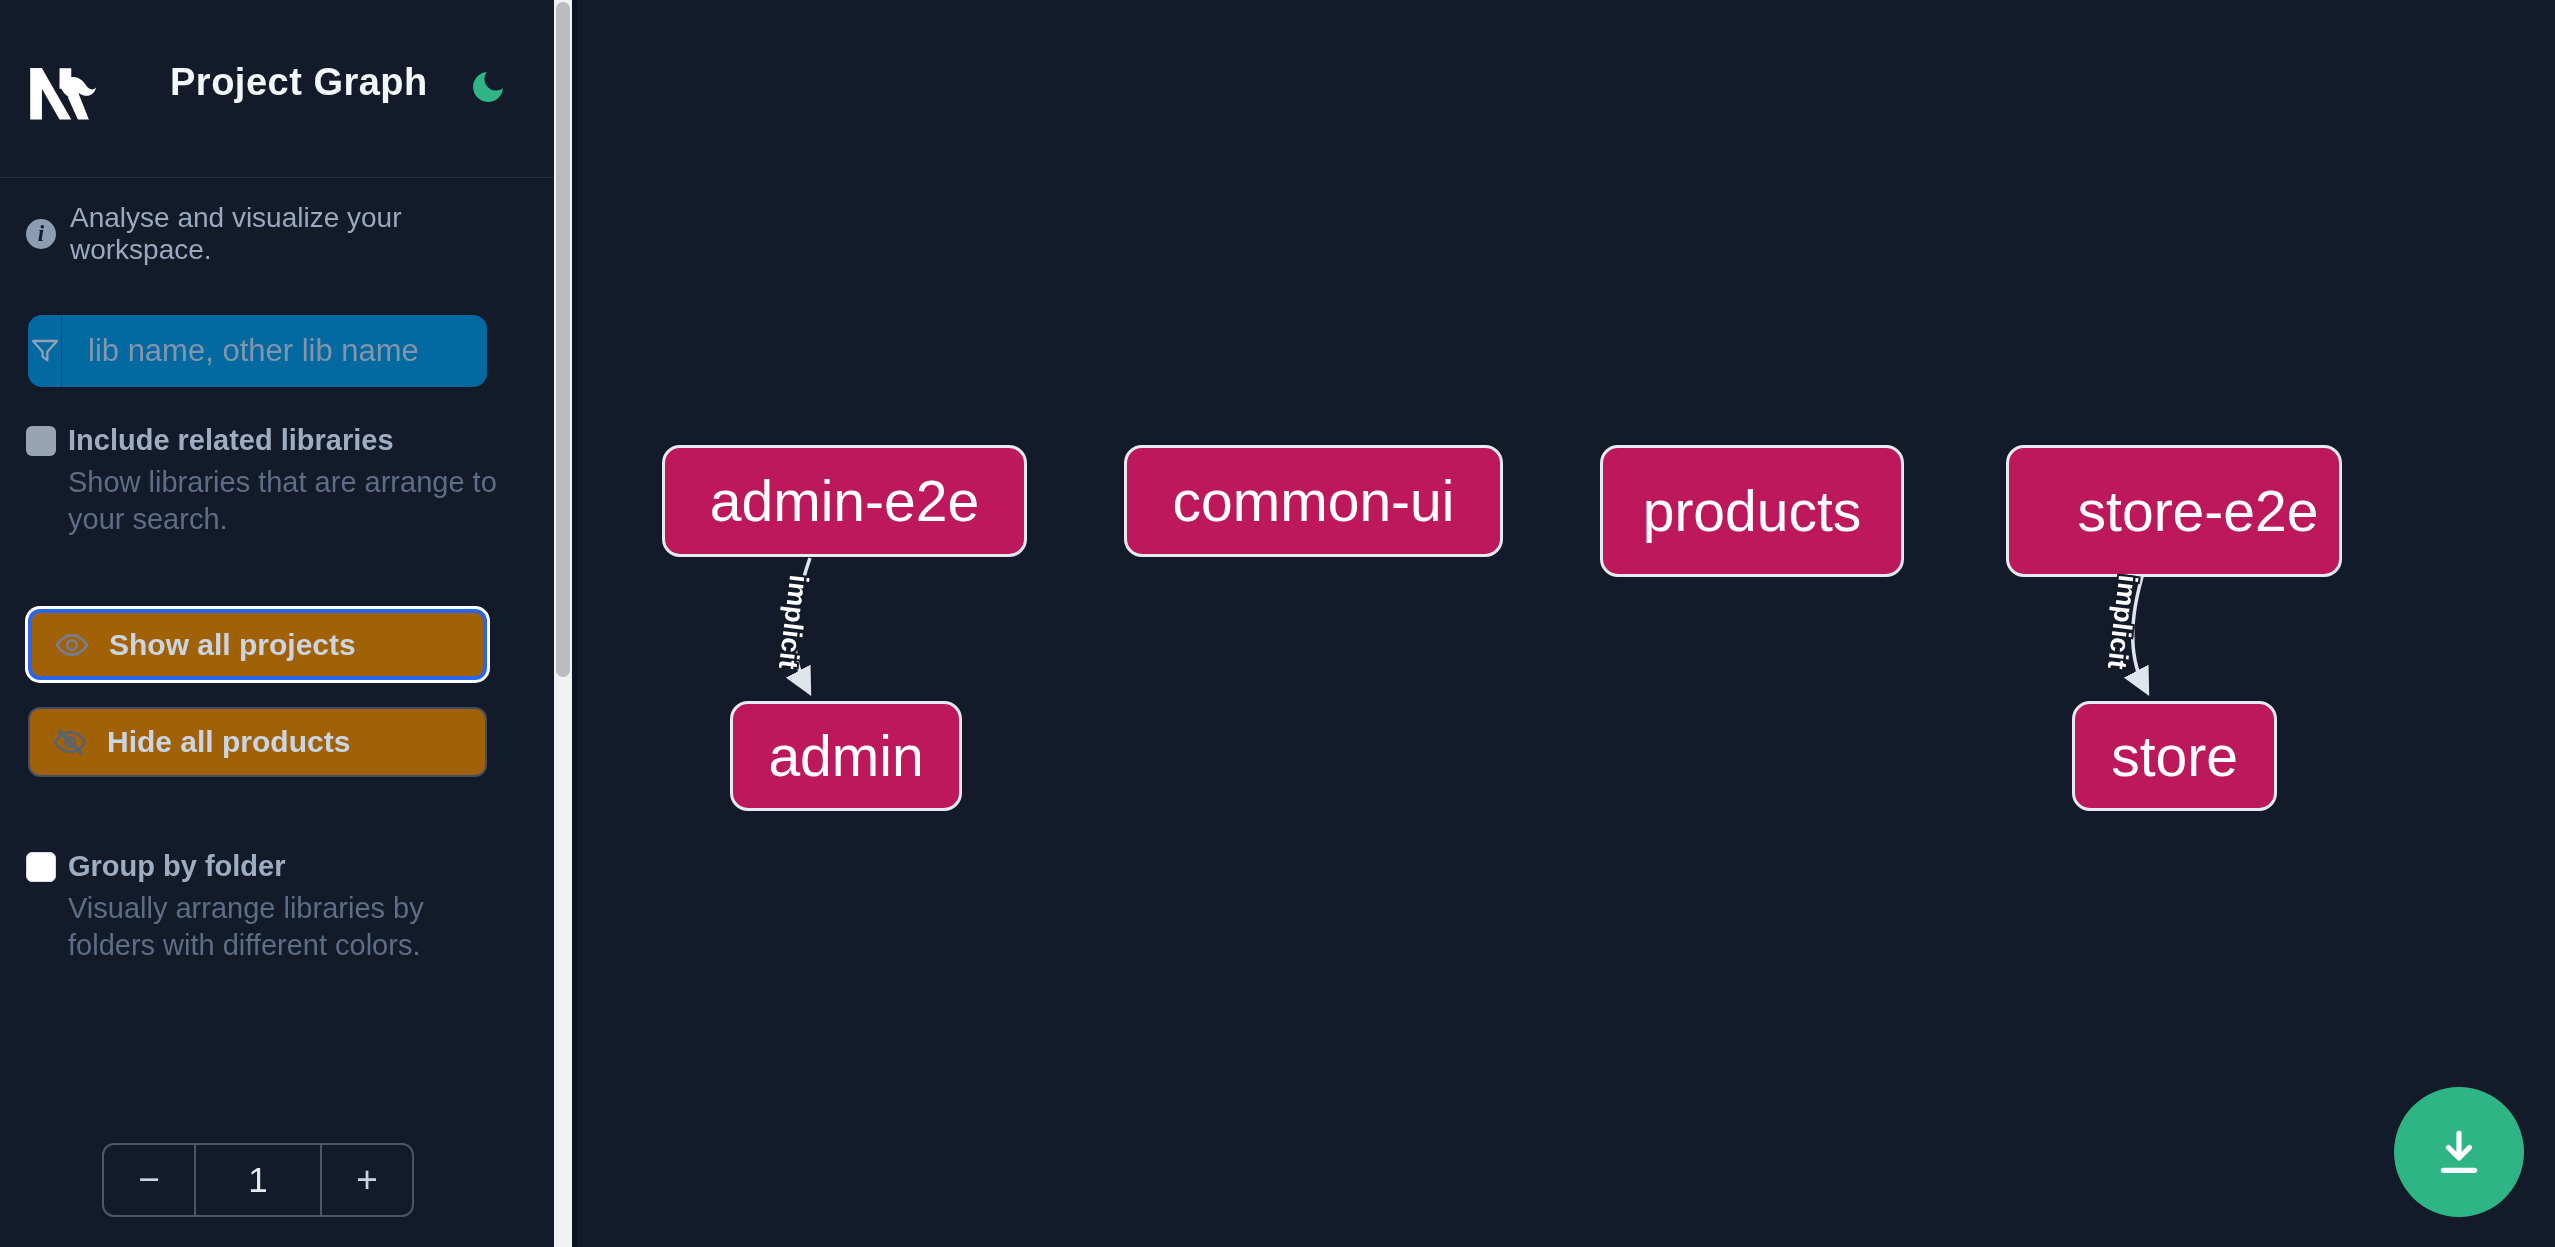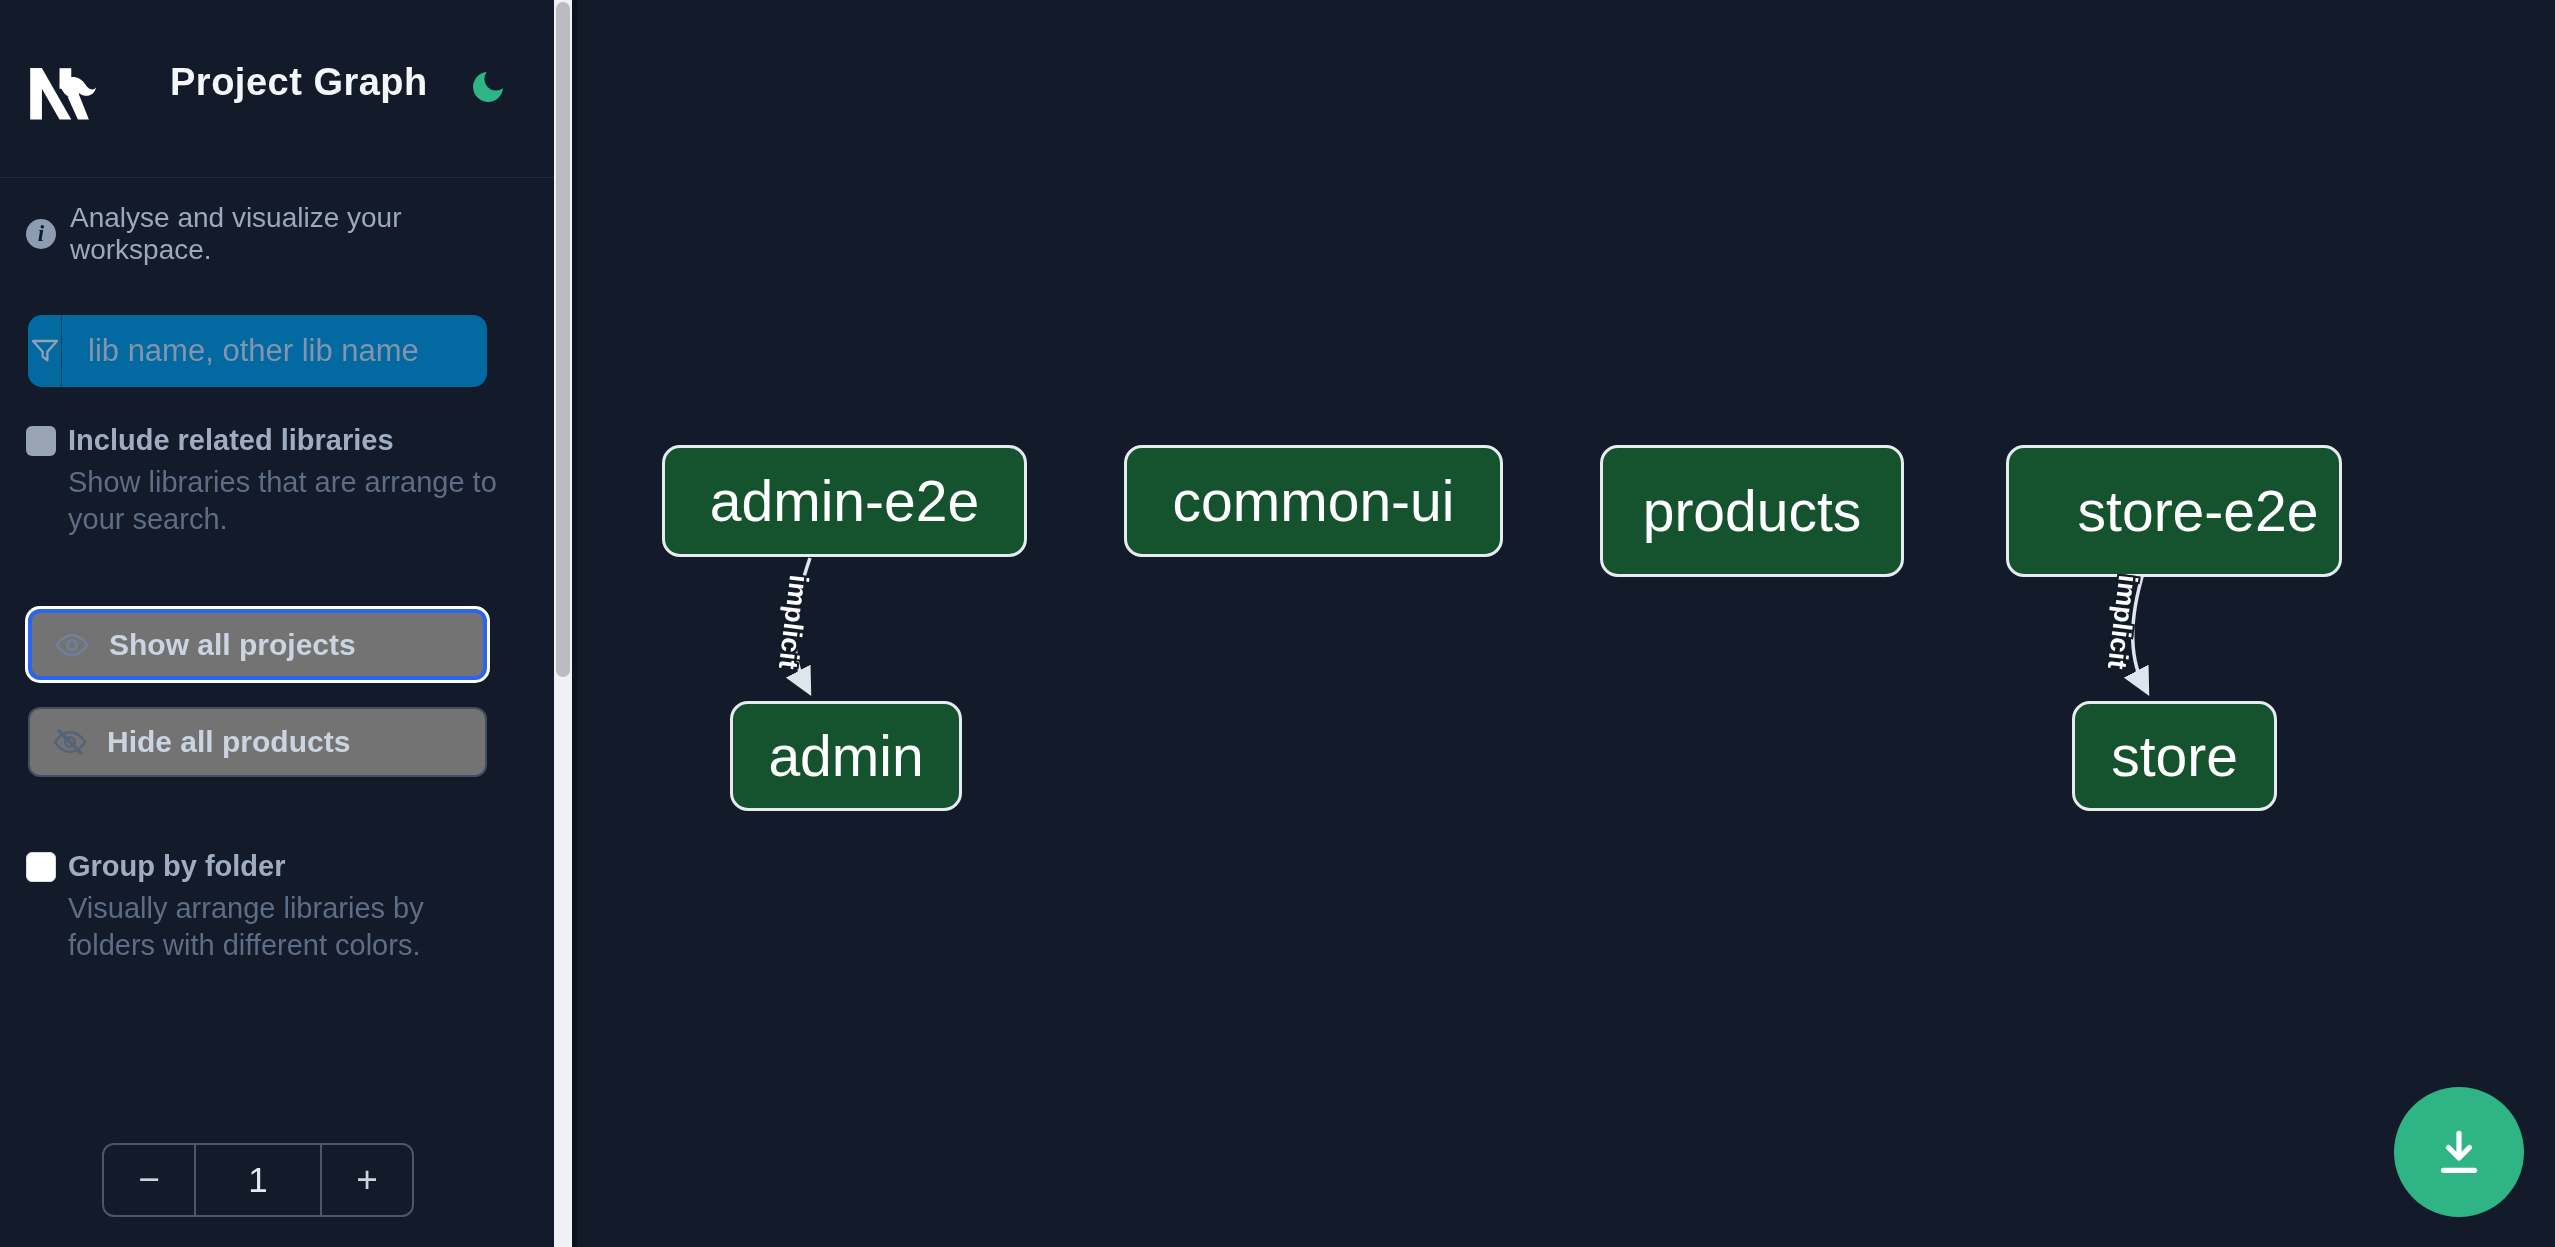--- a/index.html
+++ b/index.html
@@ -32,21 +32,21 @@
   .check-row{position:absolute;left:26px;width:470px;}
   .cb{width:30px;height:30px;border-radius:6px;display:inline-flex;align-items:center;justify-content:center;
       position:absolute;left:0;top:2px;cursor:pointer;}
   .cb-gray{background:#98a4b3;}
   .cb-white{background:#ffffff;border:1px solid #d6dce4;}
   .cb-green{background:#2fb585;}
   .cb svg{width:24px;height:24px;}
   .check-row .lbl{display:block;margin-left:42px;font-size:29px;font-weight:600;color:#9fadc3;line-height:32px;}
   .check-row .desc{display:block;margin-left:42px;margin-top:8px;width:442px;font-size:29px;line-height:37px;color:#5d6d85;}
 
-  .side-btn{position:absolute;left:28px;width:459px;background:#737373;display:flex;align-items:center;
+  .side-btn{position:absolute;left:28px;width:459px;background:#a16207;display:flex;align-items:center;
             gap:19px;padding:0 0 0 22px;cursor:pointer;font-family:inherit;}
   .side-btn .btn-label{font-size:30px;font-weight:600;color:#cbd5e1;}
   .side-btn svg{width:36px;height:36px;flex:0 0 auto;}
   .btn-show{top:609px;height:71px;border:4px solid #2a65ec;border-radius:12px;box-shadow:0 0 0 3px #ffffff;color:#71809a;}
   .btn-hide{top:707px;height:70px;border:2px solid #414e63;border-radius:12px;color:#556378;}
 
   .stepper{position:absolute;left:102px;top:1143px;width:312px;height:74px;border:2px solid #49566c;
            border-radius:12px;display:flex;overflow:hidden;}
   .stepper>*{display:flex;align-items:center;justify-content:center;background:transparent;border:none;
              color:#cbd5e1;font-size:37px;font-family:inherit;cursor:pointer;}
@@ -54,21 +54,21 @@
   .step-val{width:124px;color:#e5eaf0;font-size:35px;cursor:default;}
   .step-inc{flex:1;border-left:2px solid #49566c;}
 
   
   .sb-track{position:absolute;left:554px;top:0;width:18px;height:1247px;background:#f1f1f3;}
   .sb-thumb{position:absolute;left:2px;top:2px;width:14px;height:675px;border-radius:7px;background:#bcbcc0;}
 
   
   .canvas{position:absolute;left:572px;top:0;width:1983px;height:1247px;background:#131a29;border-left:5px solid #0d1420;}
   .edges{position:absolute;left:0;top:0;width:2555px;height:1247px;pointer-events:none;}
-  .node{position:absolute;background:#14532d;border:3px solid #e7ebf0;border-radius:18px;color:#ffffff;
+  .node{position:absolute;background:#be185d;border:3px solid #e7ebf0;border-radius:18px;color:#ffffff;
         display:flex;align-items:center;justify-content:center;font-size:57px;cursor:pointer;}
   .n-admin-e2e{left:662px;top:445px;width:365px;height:112px;}
   .n-common-ui{left:1124px;top:445px;width:379px;height:112px;}
   .n-products{left:1600px;top:445px;width:304px;height:132px;text-align:right;}
   .n-store-e2e{left:2006px;top:445px;width:336px;height:132px;padding-left:48px;}
   .n-admin{left:730px;top:701px;width:232px;height:110px;}
   .n-store{left:2072px;top:701px;width:205px;height:110px;}
 
   .edge-label{position:absolute;color:#ffffff;font-size:27px;font-weight:600;white-space:nowrap;
       transform:translate(-50%,-50%) rotate(97deg);

